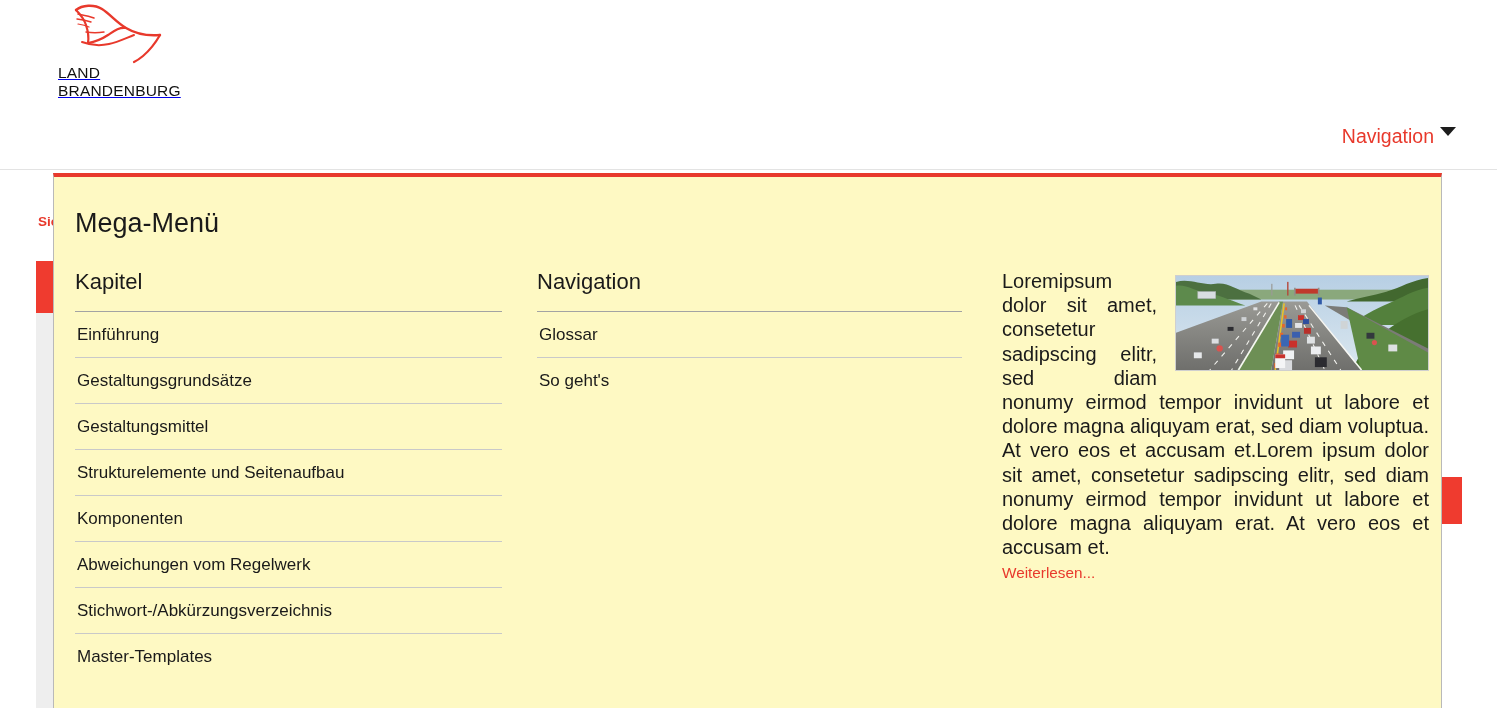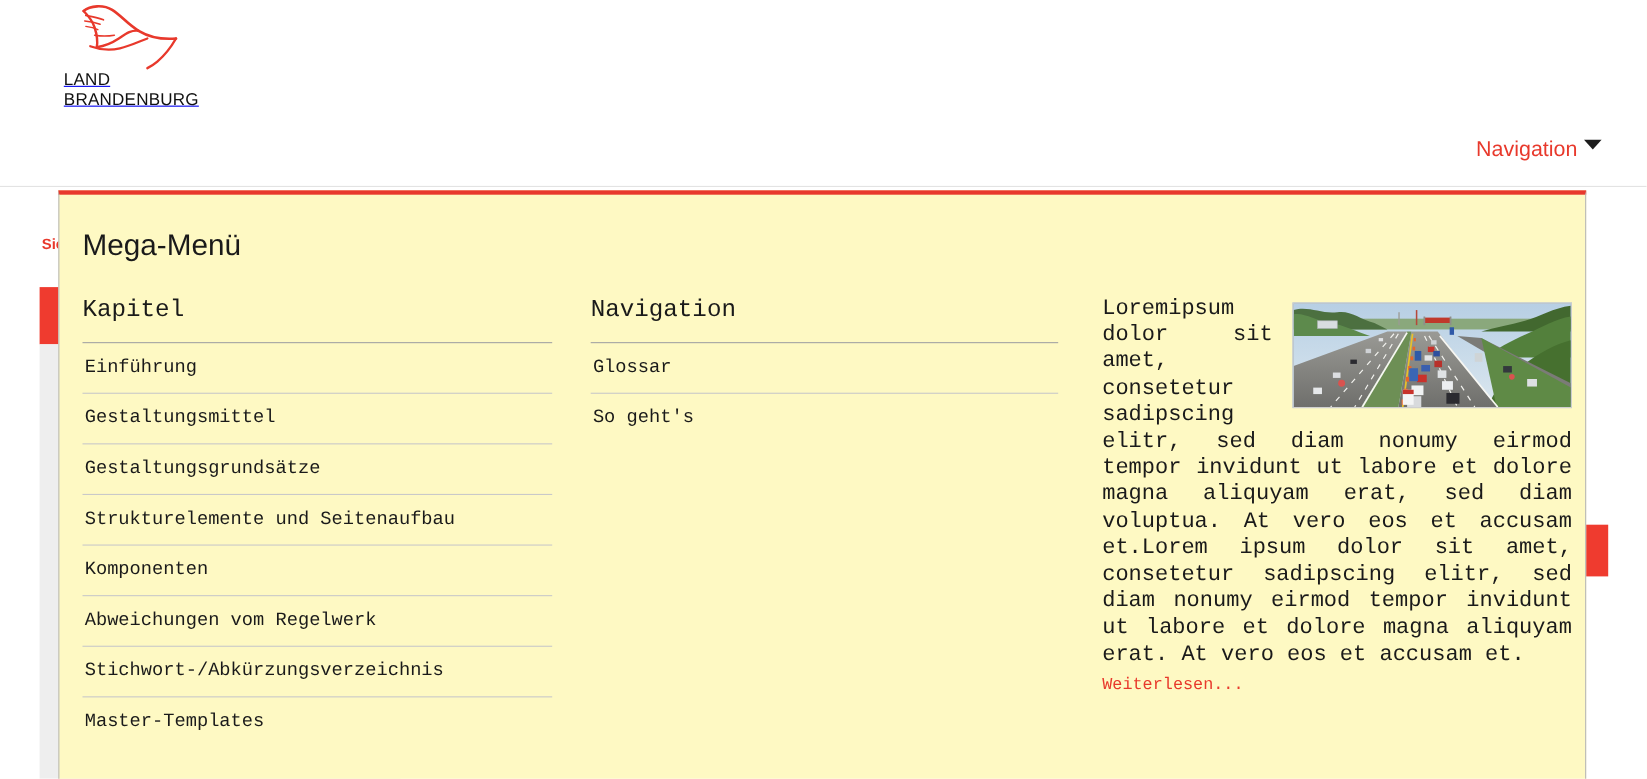--- a/index.html
+++ b/index.html
@@ -156,21 +156,20 @@
     font-size: 27px;
     font-weight: normal;
     color: #1a1a1a;
     margin: 0 0 30px 0;
     line-height: 32px;
   }
 
   .mega-columns {
     display: flex;
     align-items: flex-start;
-    font-family: Liberation Mono, monospace;
   }
 
   .menu-col {
     flex: 0 0 auto;
   }
   .col-kapitel     { width: 427px; margin-right: 35px; }
   .col-kategorien  { width: 425px; margin-right: 40px; }
   .col-teaser      { width: 427px; }
 
   .col-heading {
@@ -287,24 +286,24 @@
 
     <div class="mega-columns">
 
       <section class="menu-col col-kapitel">
         <h3 class="col-heading">Kapitel</h3>
         <ul class="menu-list">
           <li>
               <a class="menu-link" href="#">Einführung</a>
             </li>
           <li>
+              <a class="menu-link" href="#">Gestaltungsgrundsätze</a>
+            </li>
+          <li>
               <a class="menu-link" href="#">Gestaltungsmittel</a>
-            </li>
-          <li>
-              <a class="menu-link" href="#">Gestaltungsgrundsätze</a>
             </li>
           <li>
               <a class="menu-link" href="#">Strukturelemente und Seitenaufbau</a>
             </li>
           <li>
               <a class="menu-link" href="#">Komponenten</a>
             </li>
           <li>
               <a class="menu-link" href="#">Abweichungen vom Regelwerk</a>
             </li>

